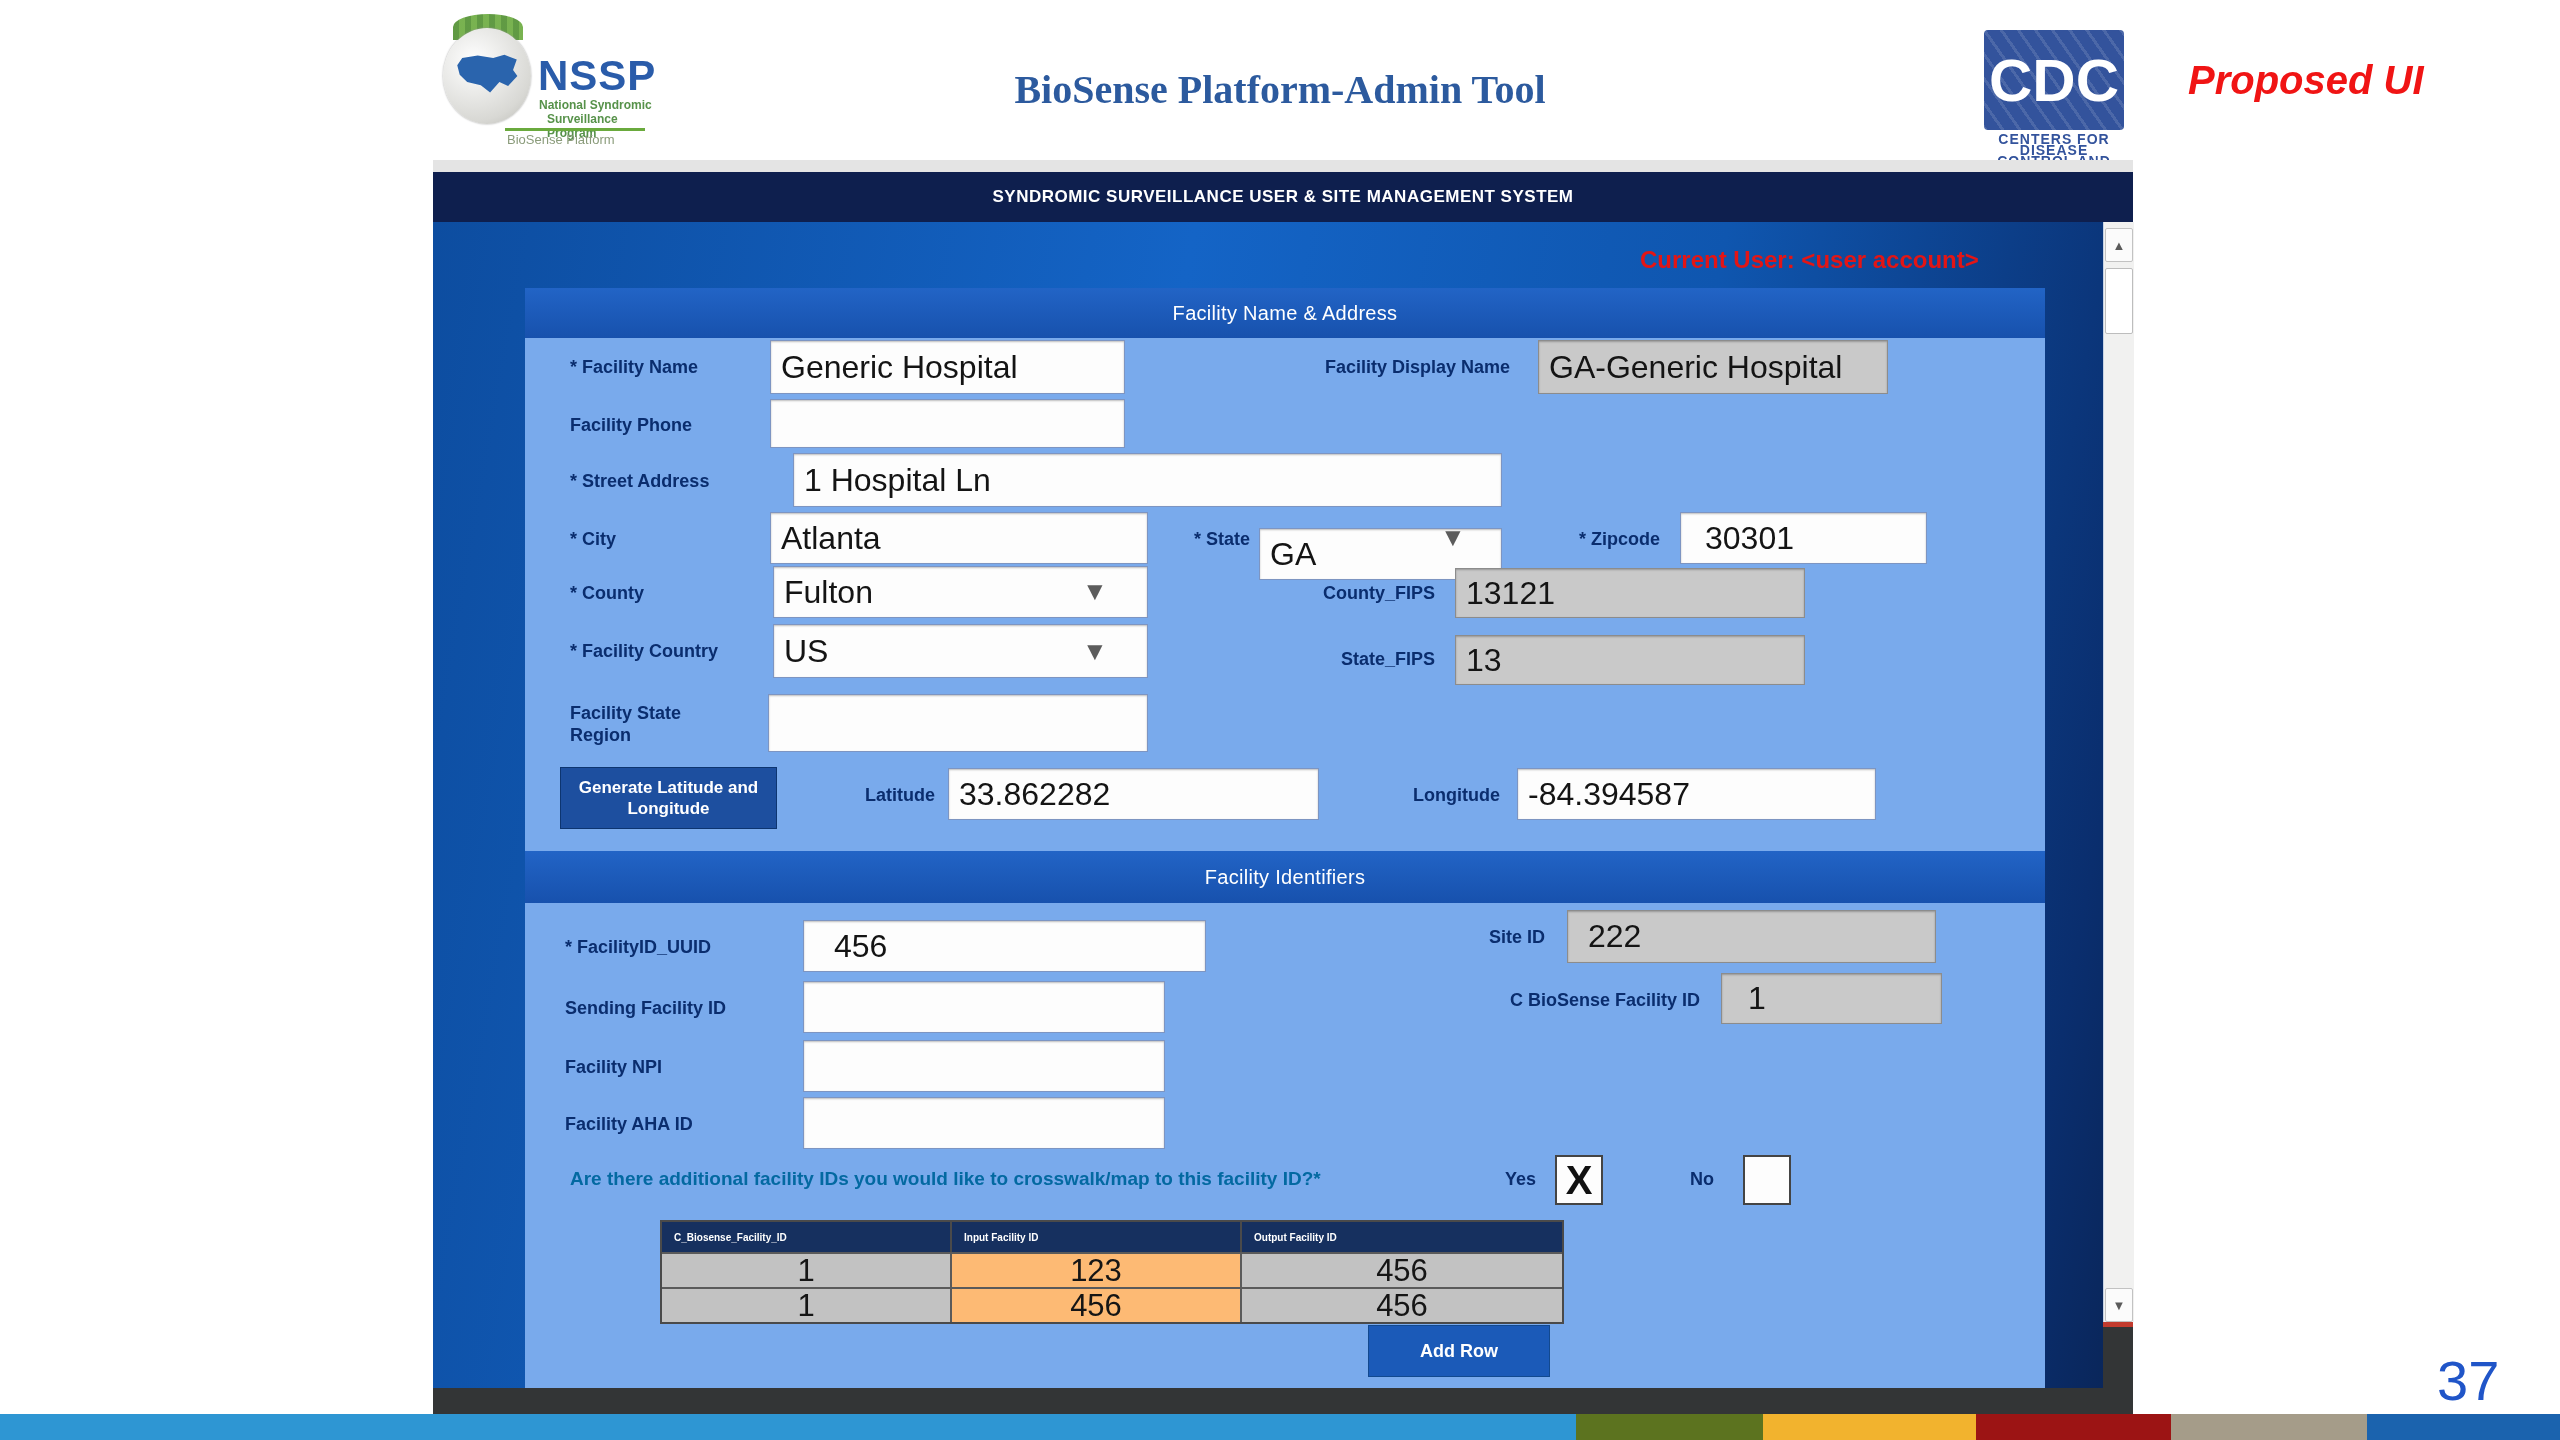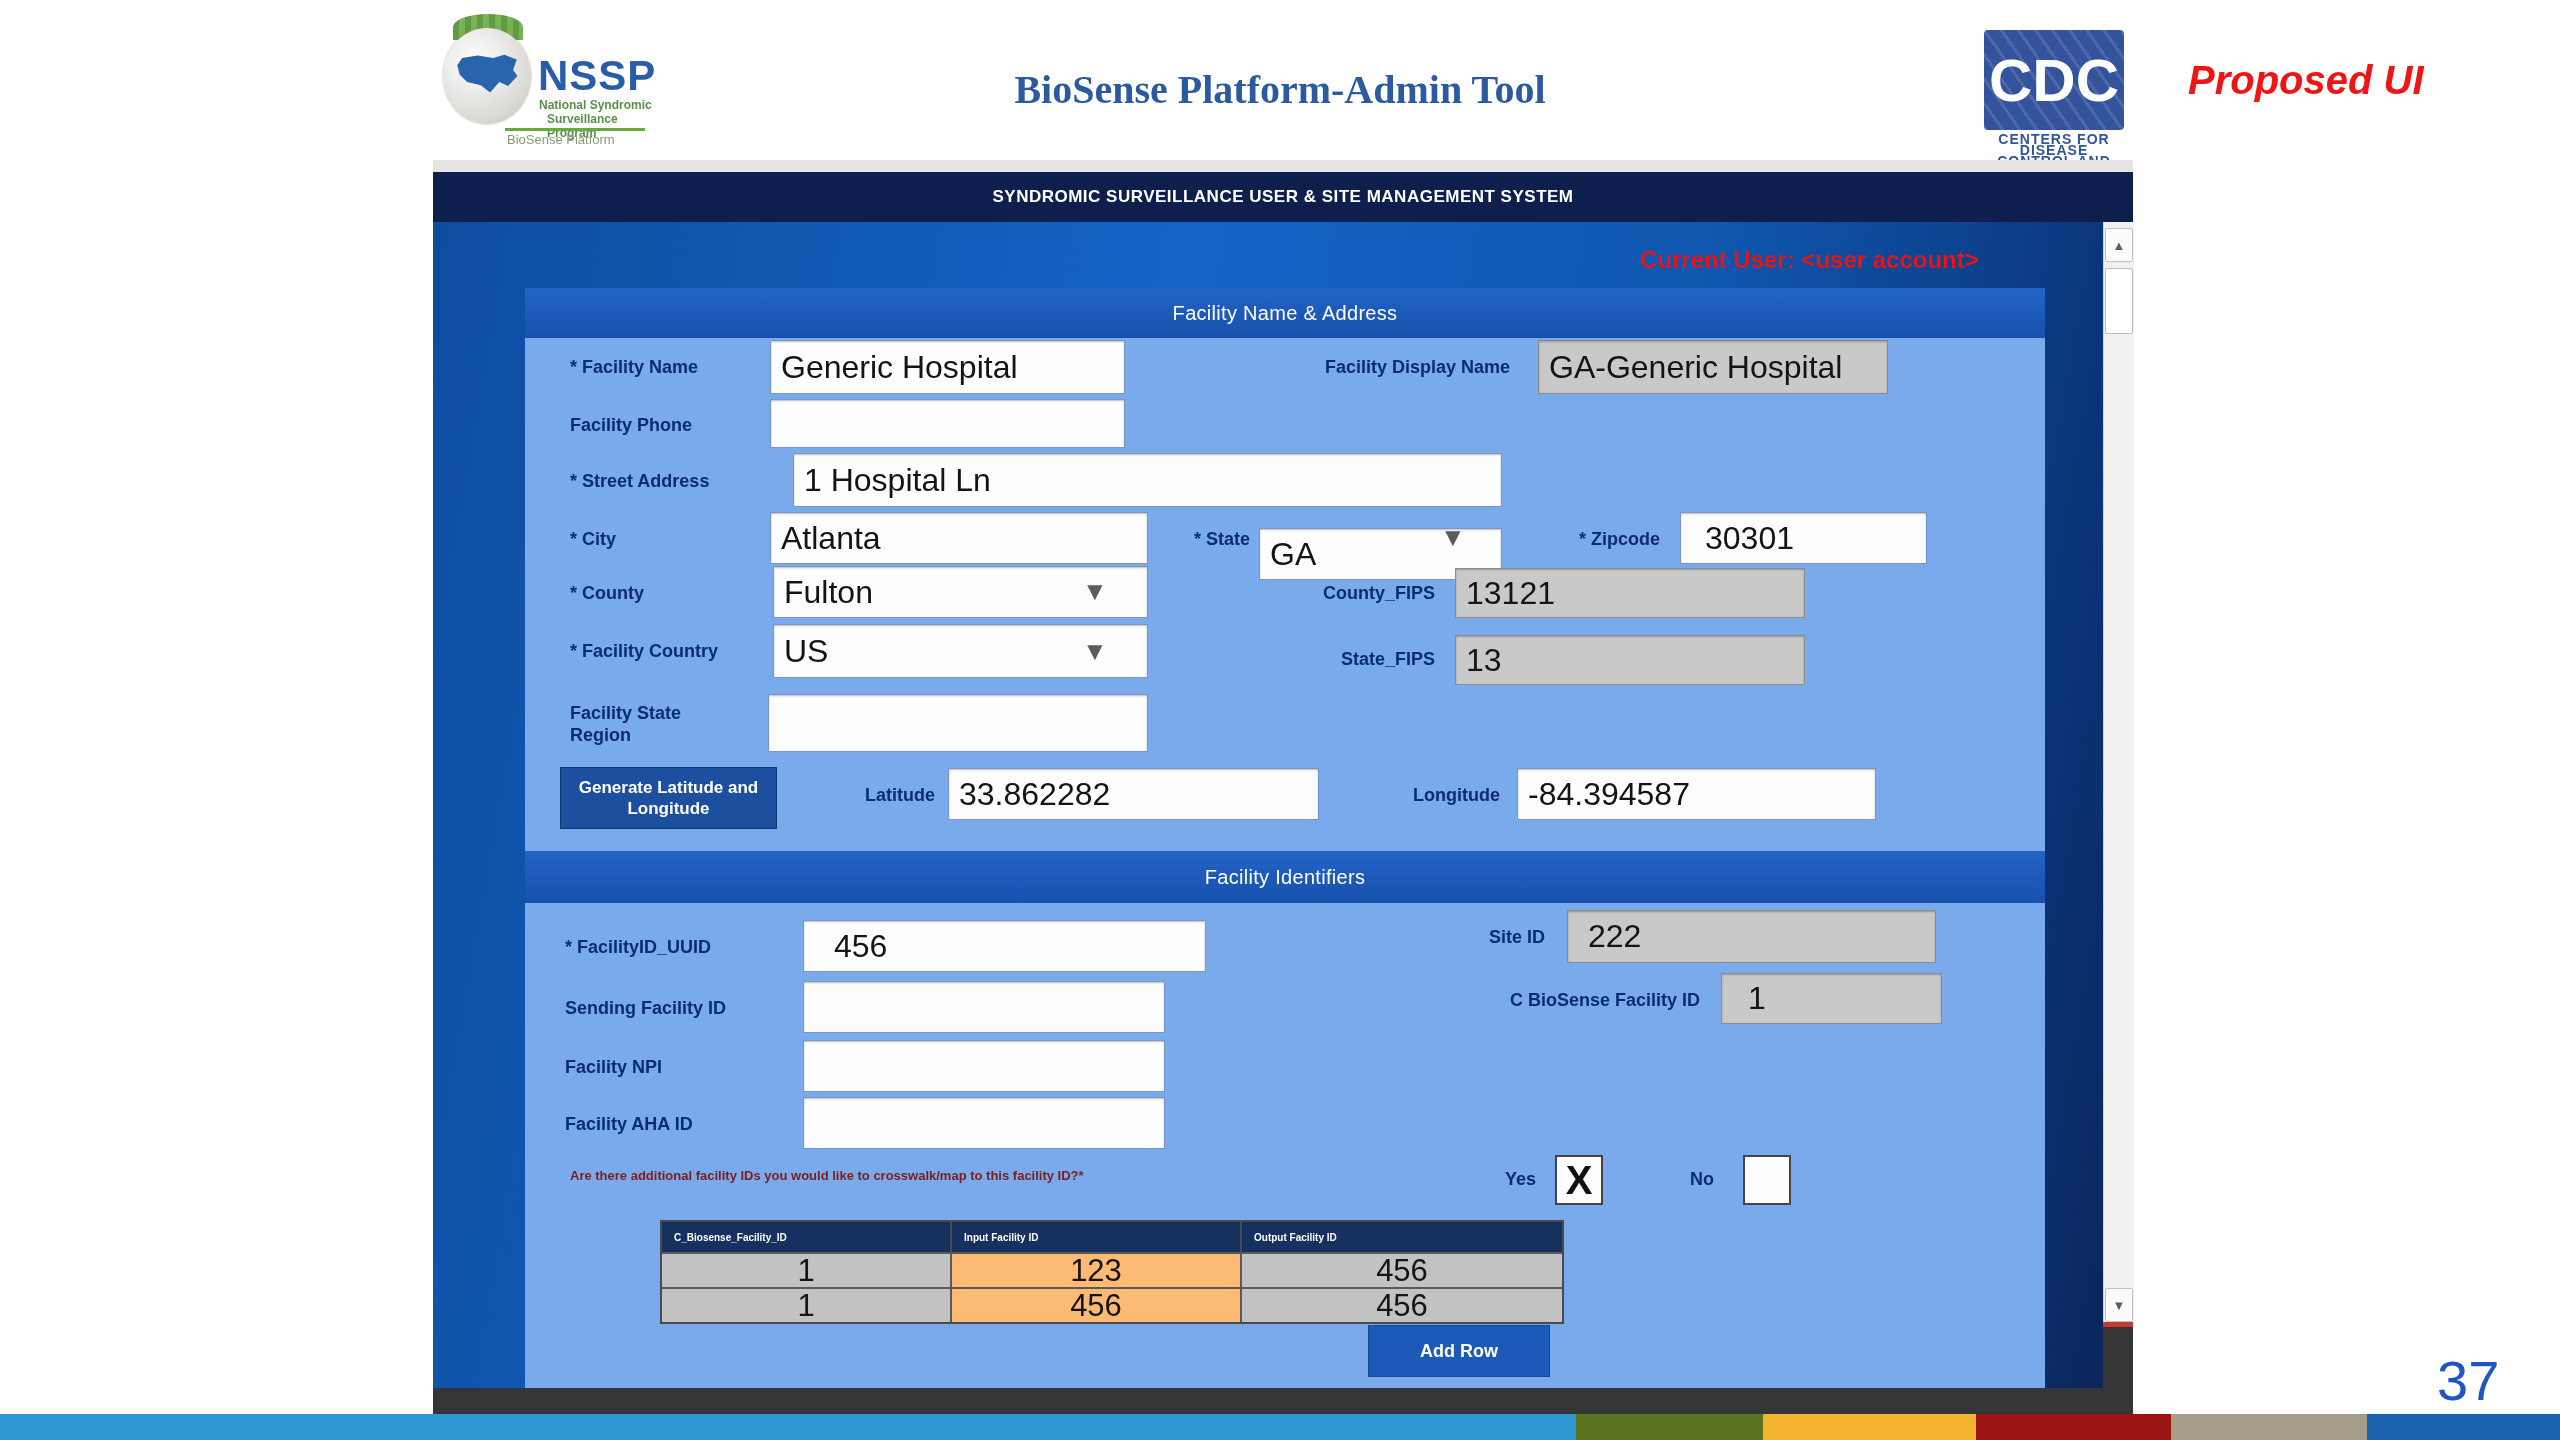--- a/index.html
+++ b/index.html
@@ -44,21 +44,21 @@
   .lbl.r{text-align:right;}
   .inp{background:#fdfdfd;border:1px solid #7d95c2;box-shadow:inset 0 1px 2px rgba(0,0,0,.25);
       font-size:32px;color:#141414;padding:0 10px;display:flex;align-items:center;overflow:hidden;white-space:nowrap;}
   .ro{background:#c9c9c9;border:1px solid #8c8c8c;}
   .dd-arrow{color:#5c5c5c;font-size:26px;line-height:26px;}
   .btn{background:#1d4f9f;border:1px solid #0d3570;color:#ffffff;font-weight:bold;text-align:center;
       display:flex;align-items:center;justify-content:center;cursor:pointer;}
   .gen-btn{font-size:17px;line-height:21px;}
   .addrow-btn{background:#1b5ab8;border:1px solid #12498f;font-size:18px;}
 
-  .question{color:#7f1d1d;font-weight:bold;font-size:13px;}
+  .question{color:#0369a1;font-weight:bold;font-size:19px;}
   .chk{background:#fdfdfd;border:2px solid #444;display:flex;align-items:center;justify-content:center;
       font-size:40px;font-weight:bold;color:#111;}
 
   
   .xtable{border:2px solid #4a4a4a;}
   .xhead{background:#16305f;color:#ffffff;font-weight:bold;font-size:10px;display:flex;align-items:center;padding-left:12px;box-sizing:border-box;border-right:2px solid #4a4a4a;}
   .xcell{display:flex;align-items:center;justify-content:center;font-size:31px;color:#151515;
       border-right:2px solid #5a5a5a;border-top:2px solid #5a5a5a;box-sizing:border-box;}
   .xgray{background:#c2c2c2;} .xwhite{background:#fdba74;}
 

